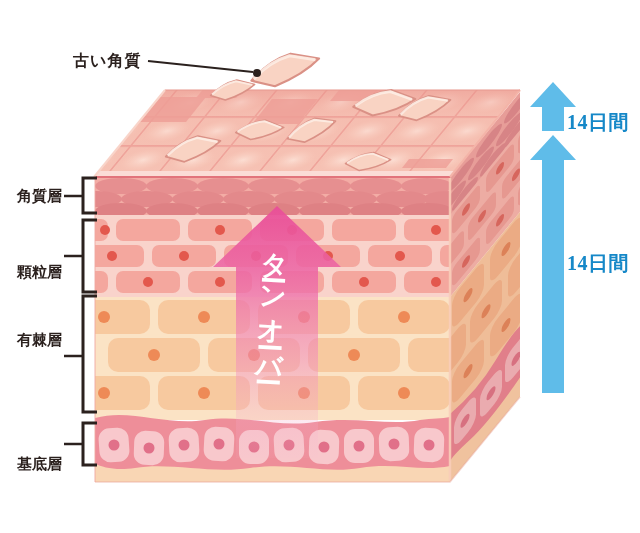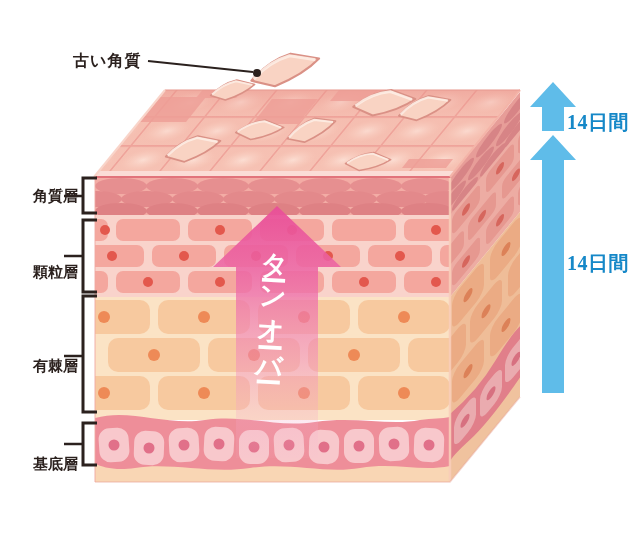--- a/index.html
+++ b/index.html
@@ -1,20 +1,20 @@
 <!DOCTYPE html>
 <html><head>
 <meta charset="utf-8">
 <style>
   html,body{margin:0;padding:0;background:#fff;}
   .stage{position:relative;width:640px;height:533px;background:#fff;overflow:hidden;
          font-family:Liberation Serif, serif;}
   .stage svg{position:absolute;left:0;top:0;}
   .lbl{position:absolute;font-weight:bold;color:#2B211E;white-space:nowrap;}
-  .layer-label{left:0;width:62px;text-align:right;font-size:15px;line-height:17px;margin-left:16px;}
+  .layer-label{left:0;width:62px;text-align:right;font-size:15px;line-height:17px;}
   .duration{left:567px;color:#1688C8;font-size:20px;letter-spacing:0.5px;text-align:right;}
   #old-keratin{left:73px;top:51px;font-size:16px;letter-spacing:1px;}
   #turnover{left:258px;top:233px;writing-mode:vertical-rl;font-size:27px;letter-spacing:2px;
             color:#FFFFFF;transform:rotate(3deg);transform-origin:top center;}
 </style>
 </head>
 <body>
 
 <div class="stage">
 
@@ -305,21 +305,21 @@
   <circle cx="257" cy="73" r="4" fill="#2B211E"></circle>
 
   <path d="M553,82 L576,107 L564,107 L564,131 L542,131 L542,107 L530,107 Z" fill="#5FBCE9"></path>
   <path d="M553,135 L576,160 L564,160 L564,393 L542,393 L542,160 L530,160 Z" fill="#5FBCE9"></path>
 </svg>
 
 <div class="lbl" id="old-keratin">古い角質</div>
 
 <div class="lbl layer-label" style="top:188px">角質層</div>
 <div class="lbl layer-label" style="top:264px">顆粒層</div>
-<div class="lbl layer-label" style="top:358px">有棘層</div>
+<div class="lbl layer-label" style="top:332px">有棘層</div>
 <div class="lbl layer-label" style="top:456px">基底層</div>
 
 <div class="lbl" id="turnover">ターンオーバー</div>
 
 <div class="lbl duration" style="top:109px">14日間</div>
 <div class="lbl duration" style="top:250px">14日間</div>
 
 </div>
 
 </body></html>

